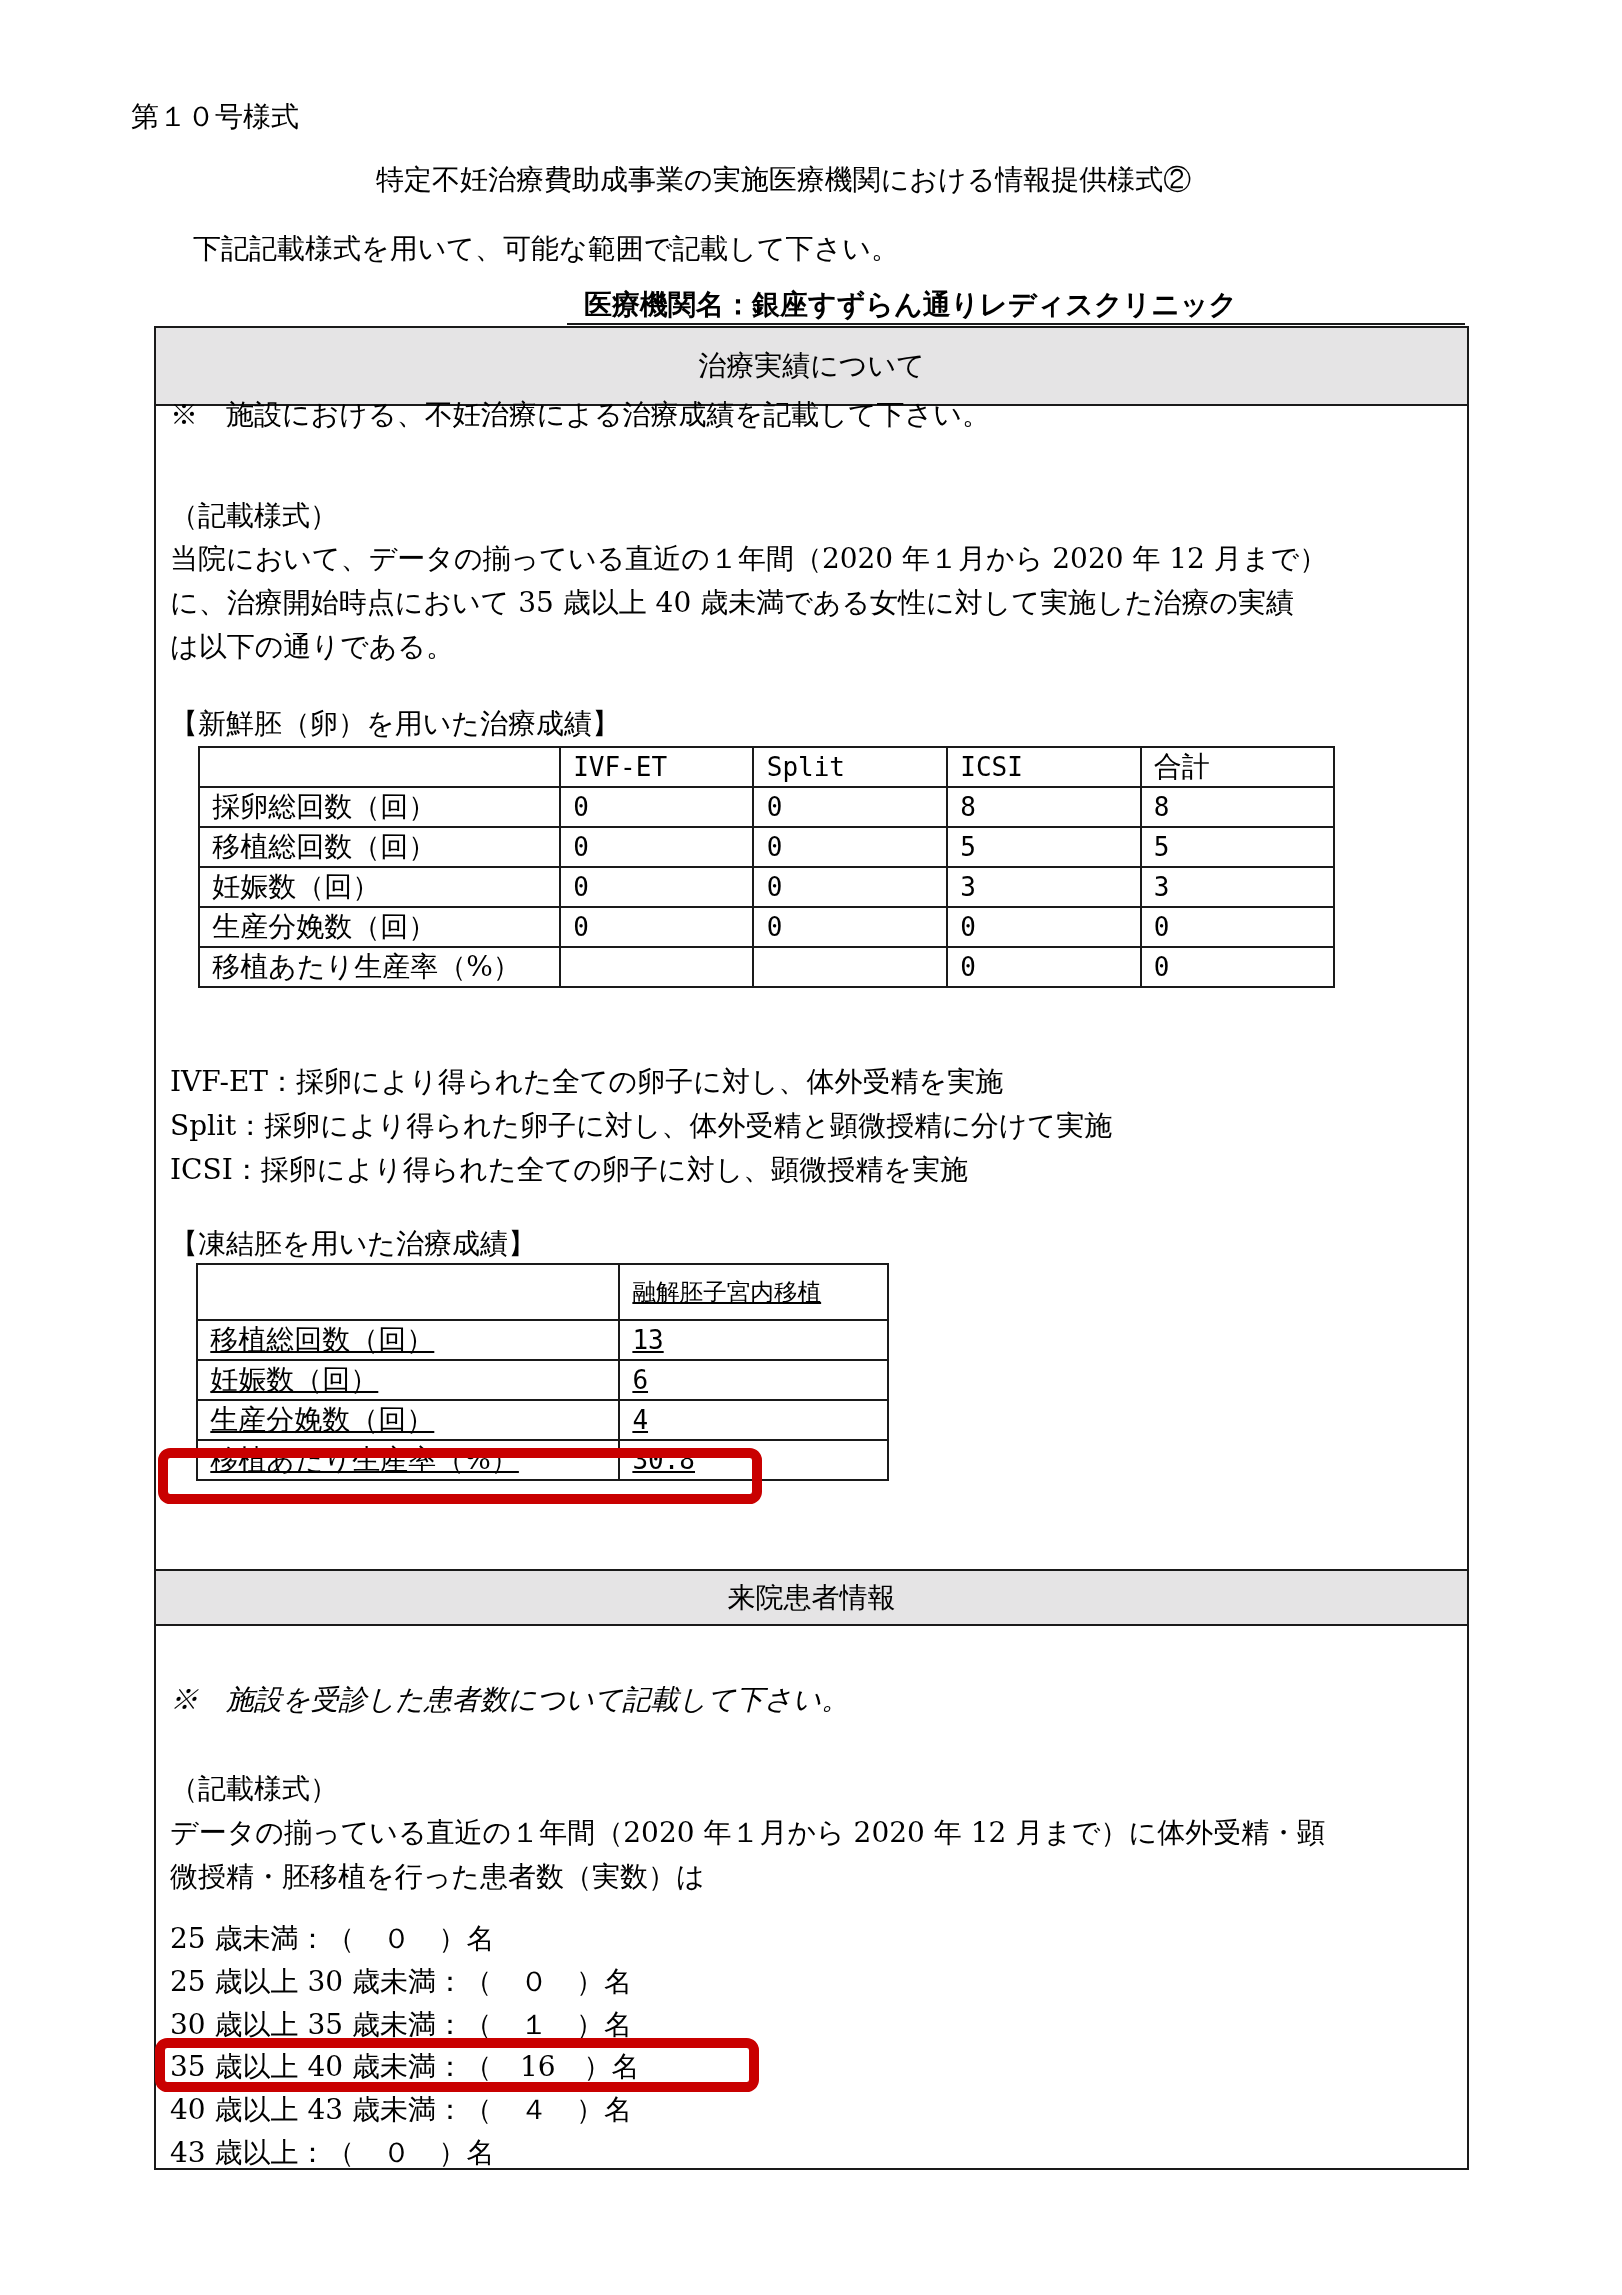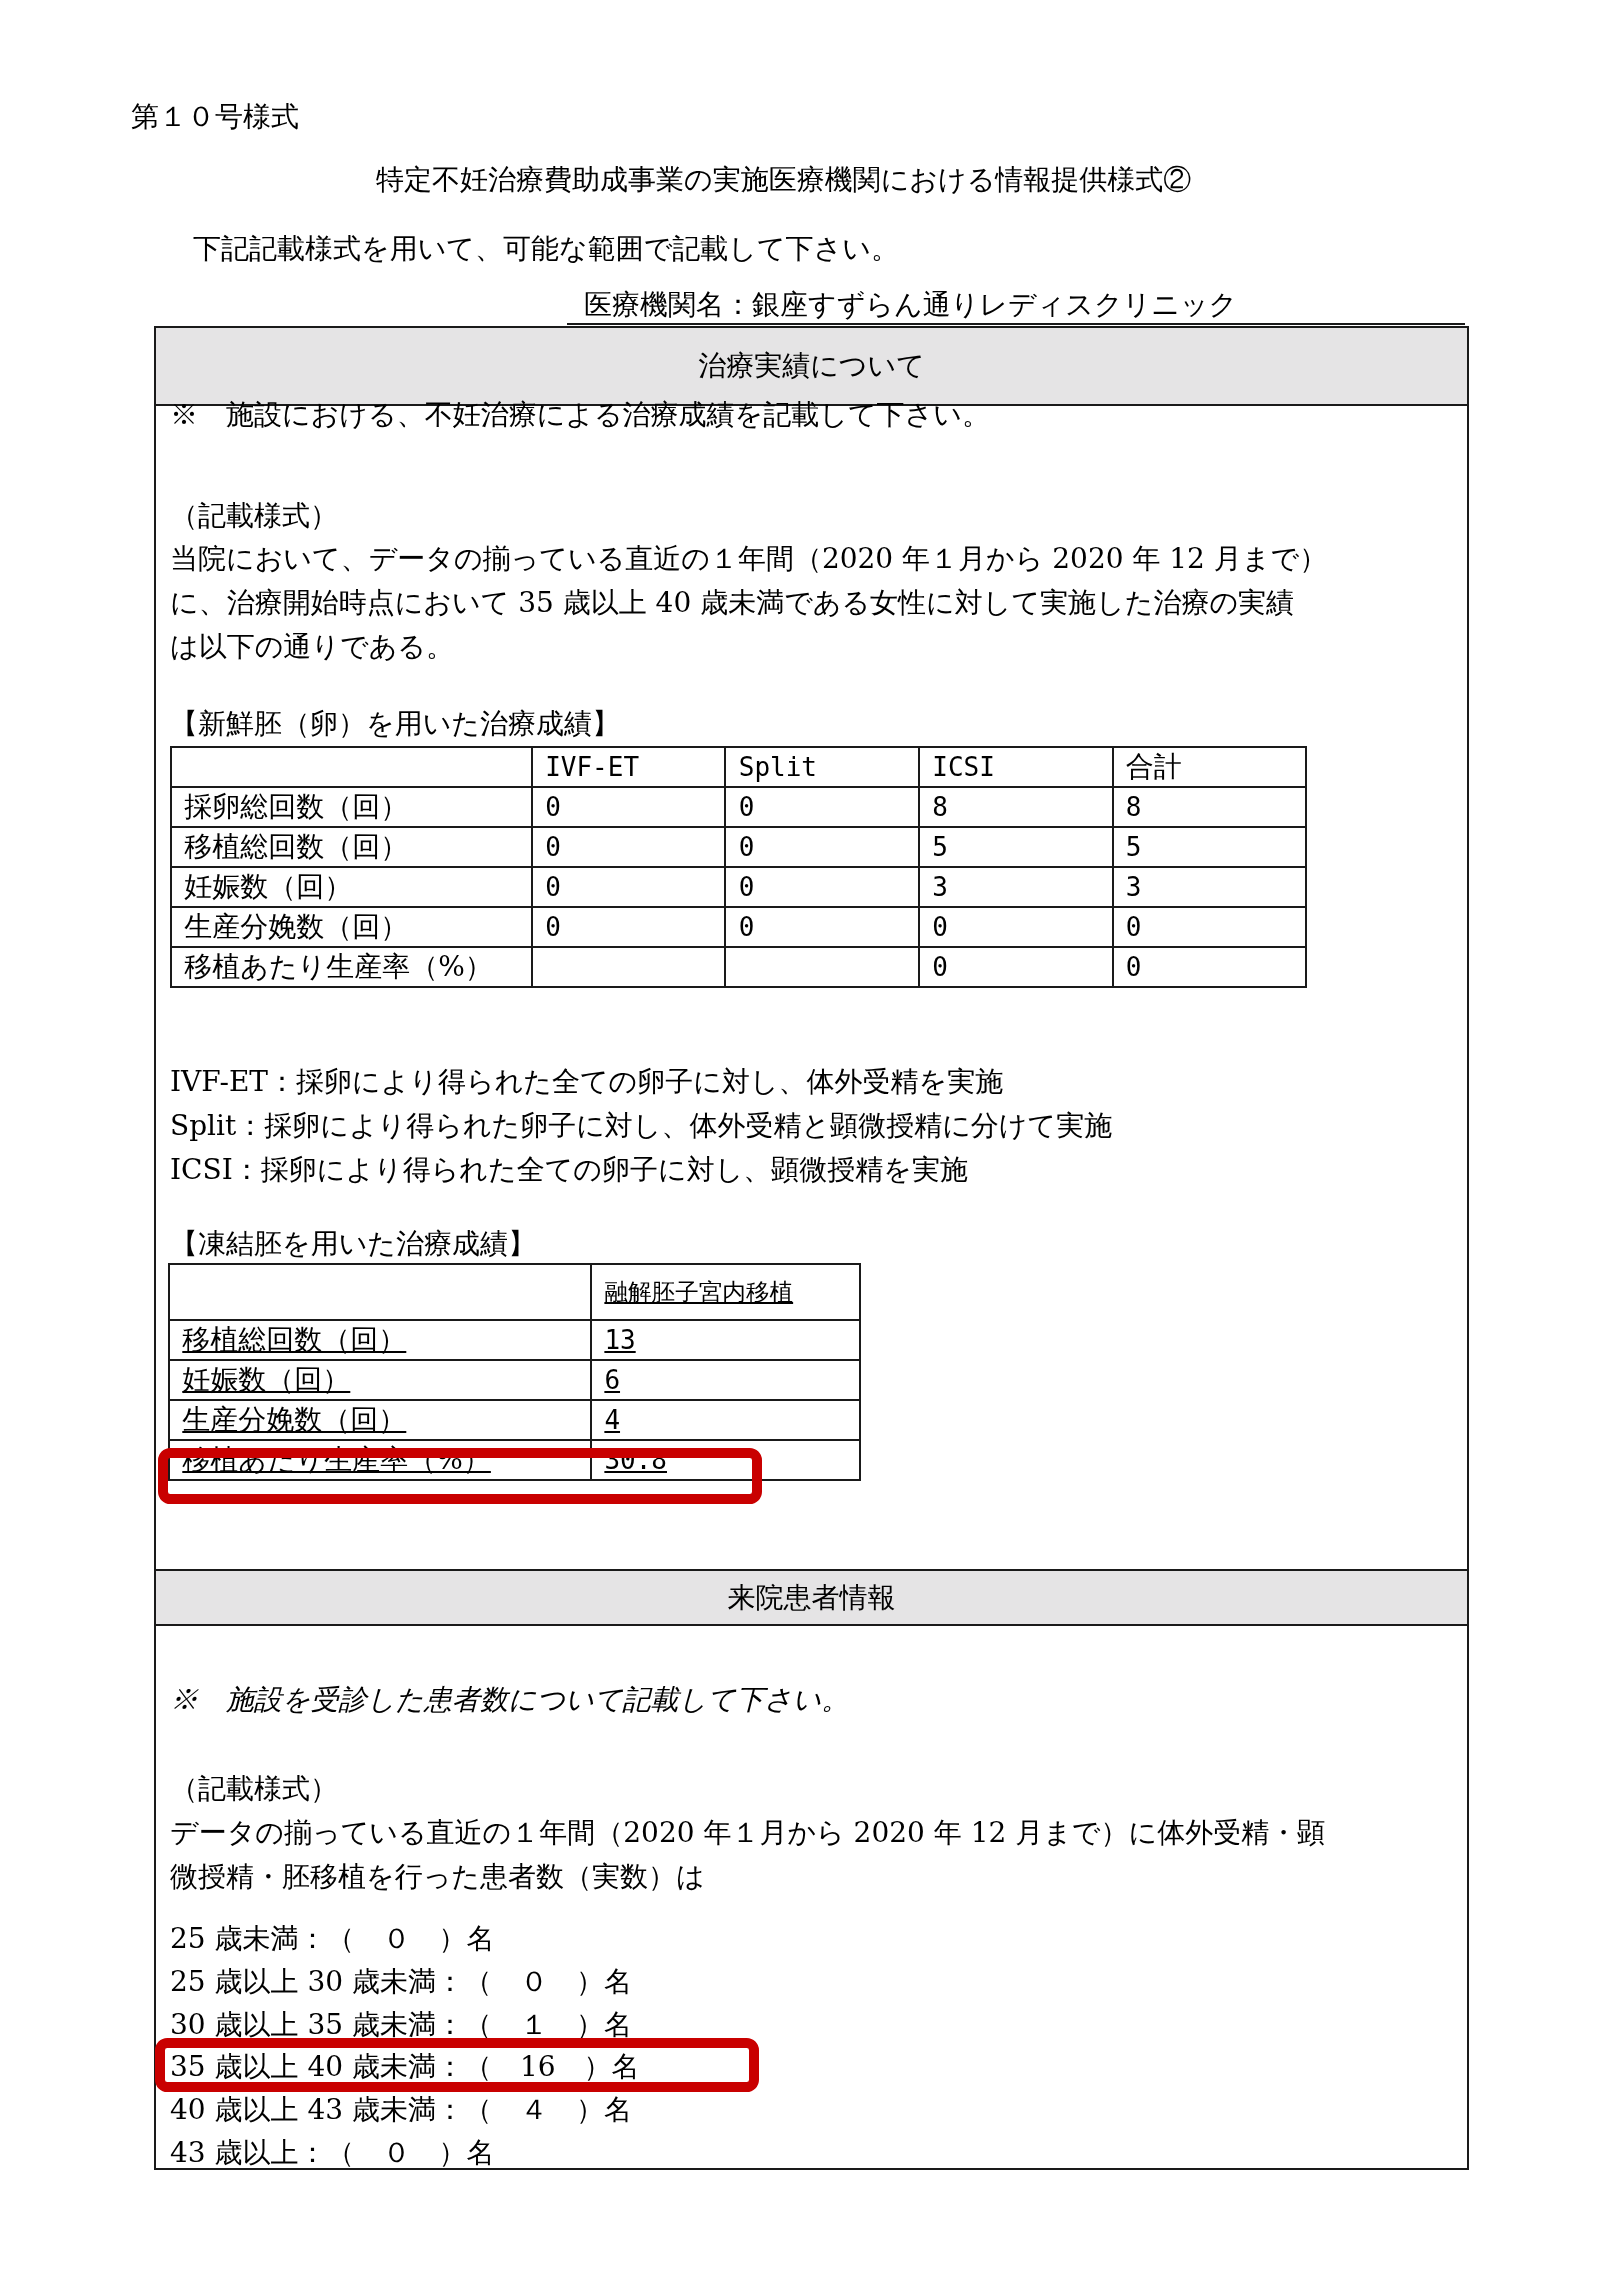--- a/index.html
+++ b/index.html
@@ -9,39 +9,40 @@
     color: #000;
   }
   .abs { position: absolute; }
   .txt { font-size: 28px; line-height: 43px; white-space: nowrap; }
   .form-no { left: 131px; top: 95px; }
   .doc-title { left: 337px; top: 158px; margin-left: 39px; }
   .instruction { left: 157px; top: 227px; margin-left: 36px; }
   .clinic-line {
     left: 567px; top: 285px; width: 898px; height: 38px;
     border-bottom: 2.8px solid #1a1a1a;
+    font-weight: bold;
   }
   .clinic-line span { font-size: 28px; line-height: 37px; position: absolute; left: 17px; top: 1.1px; }
 
   .frame {
     left: 154px; top: 326px; width: 1315px; height: 1844px;
     border: 2.2px solid #1a1a1a; box-sizing: border-box;
   }
   .section-header {
     position: absolute; left: 0; width: 100%; box-sizing: border-box;
     background: #e5e4e5; border-bottom: 2.2px solid #1a1a1a;
     display: flex; align-items: center; justify-content: center;
     font-size: 28px;
   }
   .sh1 { top: 0; height: 78px; }
   .sh2 { top: 1241px; height: 57px; border-top: 2.2px solid #1a1a1a; }
 
   .body-text { left: 170px; font-size: 28px; line-height: 44px; white-space: nowrap; }
 
-  table.grid { position: absolute; border-collapse: collapse; font-size: 28px; }
+  table.grid { position: absolute; border-collapse: collapse; font-size: 28px; margin-left: 28px; }
   table.grid td {
     border: 2.2px solid #1a1a1a; padding: 0 0 0 12.3px; height: 40px;
     white-space: nowrap; vertical-align: middle; box-sizing: border-box;
   }
   .mono { font-family: "DejaVu Sans Mono", "Liberation Mono", monospace; font-size: 26px; }
   .fresh { left: 170px; top: 746px; width: 1137px; }
   .frozen { left: 168px; top: 1263px; width: 693px; text-decoration: underline; }
   .frozen td.hdr-small { font-size: 23.6px; }
 
   .highlight {

